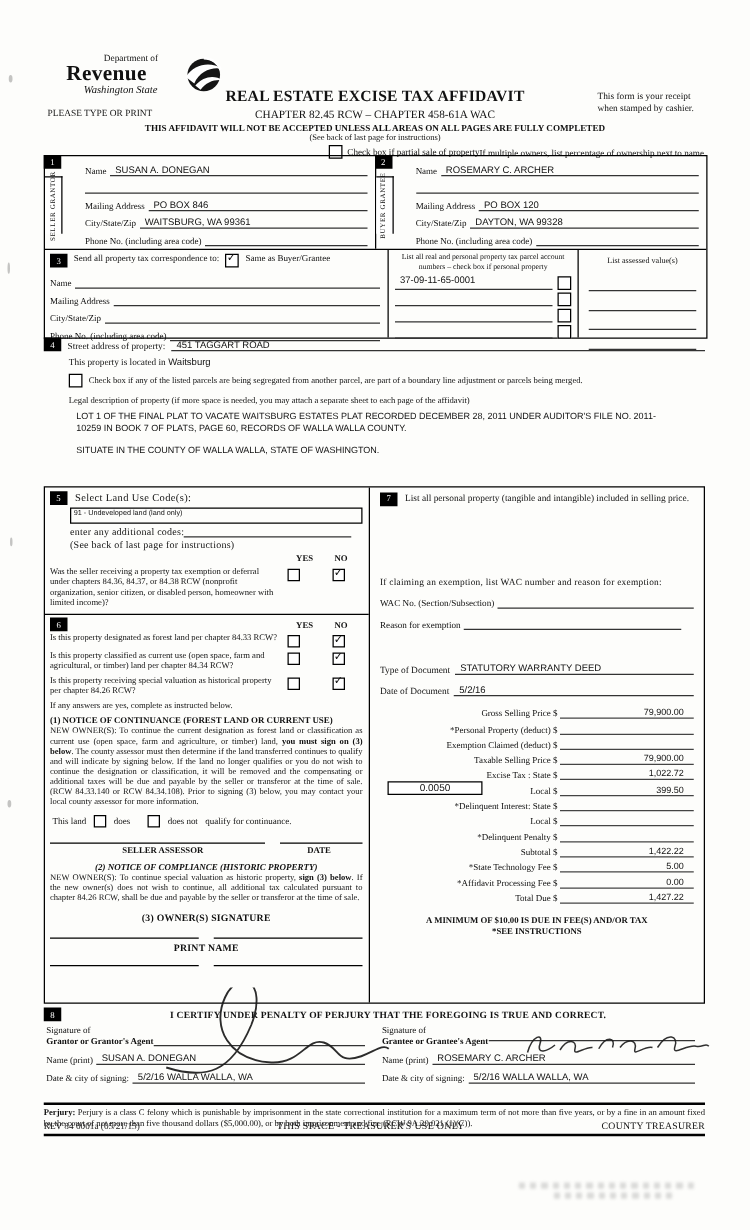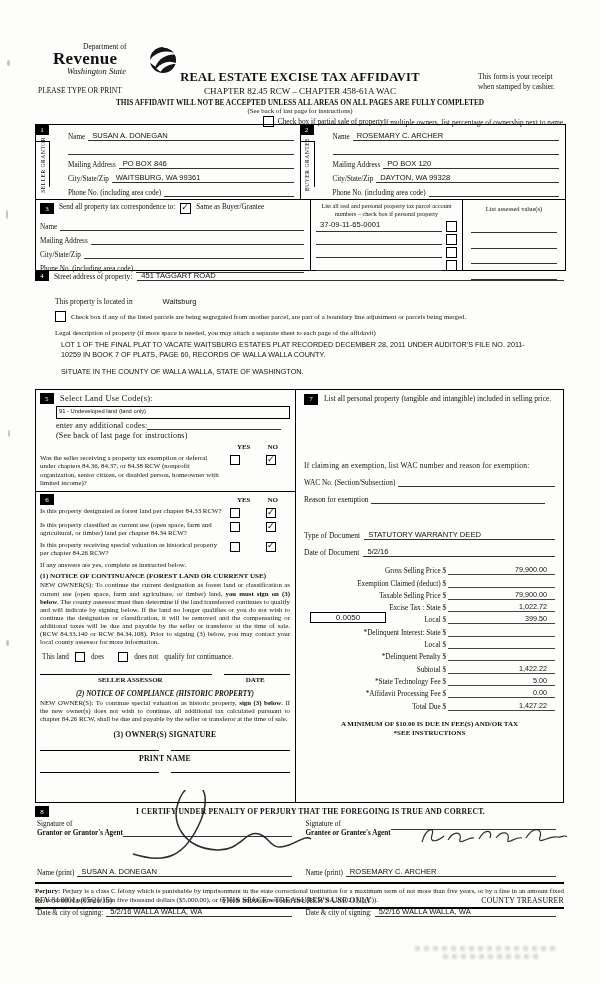--- a/index.html
+++ b/index.html
@@ -53,21 +53,21 @@
   .c3r{flex:1;padding:2px 8px 0 8px;box-sizing:border-box;}
   .c3head{font-size:7.2px;display:flex;gap:5px;align-items:flex-start;}
   .smallhead{font-size:6.2px;text-align:center;line-height:7.5px;}
   .prow{display:flex;align-items:flex-end;height:13px;gap:4px;}
   .prow .ul{border-bottom:1px solid #333;}
   .vrow{height:13.5px;border-bottom:1px solid #333;margin-top:1px;}
 
   
   .sec4{left:35px;top:270px;width:529px;font-size:7.4px;}
   .s4row{display:flex;gap:5px;align-items:flex-end;}
-  .s4ind{margin-left:20px;margin-top:16px;display:flex;gap:30px;align-items:center;}
+  .s4ind{margin-left:20px;margin-top:4px;display:flex;gap:2px;align-items:center;}
   .s4cb{margin-left:20px;margin-top:5px;display:flex;gap:5px;align-items:center;font-size:6.9px;}
   .legal-lab{margin-left:20px;margin-top:7px;font-size:6.9px;}
   .legal-body{margin-left:26px;margin-top:4px;width:480px;font-size:7px;line-height:9.5px;}
 
   
   .twocol{left:35px;top:389px;width:529px;height:414px;border:1.5px solid #000;display:flex;box-sizing:border-box;}
   .lc{width:260px;border-right:1.5px solid #000;box-sizing:border-box;padding:3px 5px 0 4px;}
   .rc{flex:1;box-sizing:border-box;padding:4px 8px 0 8px;position:relative;}
   .s5title{display:flex;gap:6px;align-items:center;font-size:8.4px;letter-spacing:.3px;}
   .codebox{border:1px solid #000;margin:2px 0 0 16px;width:228px;height:10px;font-family:"Liberation Sans",sans-serif;
@@ -106,21 +106,21 @@
   .minimum{text-align:center;font-weight:bold;font-size:7px;line-height:9px;margin-top:9px;}
 
   
   .sec8{left:35px;top:804px;width:529px;height:80px;border-bottom:2px solid #000;box-sizing:border-box;}
   .certrow{display:flex;align-items:center;gap:8px;margin-top:2px;}
   .cert{flex:1;text-align:center;font-weight:bold;font-size:7.6px;letter-spacing:.2px;}
   .halves{display:flex;margin-top:3px;}
   .h8{width:50%;position:relative;padding:0 8px 0 2px;box-sizing:border-box;}
   .sig-of{font-size:7.2px;line-height:8.6px;}
   .sig-of b{white-space:nowrap;}
-  .h8 .frow{height:15px;font-size:7.2px;margin-top:25px;}
+  .h8 .frow{height:15px;font-size:7.2px;}
   .sigscript{position:absolute;pointer-events:none;}
 
   .perjury{left:35px;top:886px;width:529px;font-size:6.9px;line-height:9px;text-align:justify;
            border-bottom:2px solid #000;padding-bottom:3px;}
   .footer{left:35px;top:896px;width:529px;display:flex;justify-content:space-between;font-size:7.4px;}
   .footer .mid{font-size:8px;letter-spacing:.2px;}
   .footer .right{font-size:7.8px;letter-spacing:.2px;}
   .stamp{left:415px;top:946px;width:140px;height:16px;opacity:.45;filter:blur(1.2px);}
   .stamp i{display:block;height:5px;margin-bottom:3px;
            background:repeating-linear-gradient(90deg,rgba(110,110,110,.55) 0 5px,transparent 5px 9px);}
@@ -403,20 +403,24 @@
       <div class="docrow" style="margin-top:7px;margin-bottom:6px;">
         <span>Date of Document</span>
         <span class="ul"><span class="tv">5/2/16</span></span>
       </div>
 
       <div class="trow">
           <span class="tlab">Gross Selling Price  $</span>
           <span class="tline"><span>79,900.00</span></span>
         </div>
       <div class="trow">
+          <span class="tlab">*Personal Property (deduct)  $</span>
+          <span class="tline"><span></span></span>
+        </div>
+      <div class="trow">
           <span class="tlab">Exemption Claimed (deduct)  $</span>
           <span class="tline"><span></span></span>
         </div>
       <div class="trow">
           <span class="tlab">Taxable Selling Price  $</span>
           <span class="tline"><span>79,900.00</span></span>
         </div>
       <div class="trow">
           <span class="tlab">Excise Tax : State  $</span>
           <span class="tline"><span>1,022.72</span></span>
@@ -487,21 +491,21 @@
           <span class="lab">Date &amp; city of signing:</span>
           <span class="ul"><span class="tv">5/2/16  WALLA WALLA, WA</span></span>
         </div>
       </div>
       <div class="h8" style="padding-left:6px;">
         <svg class="sigscript" style="left:118px;top:0px;" width="150" height="34" viewBox="0 0 150 34">
           <path d="M4,22 C8,8 17,6 14,15 C11,24 20,21 26,16 M30,20 C36,10 44,12 42,19 C40,26 50,17 56,18 M61,19 C67,8 75,10 72,18 M78,18 C84,10 92,12 90,19 C88,26 98,16 104,18 M108,18 C116,5 125,9 122,17 C119,26 132,15 139,17 C144,18 147,14 149,17" fill="none" stroke="#1a1a1a" stroke-width="1.2" opacity="0.9"></path>
         </svg>
         <div class="sig-of">
           <div>Signature of</div>
-          <div style="display:flex;align-items:flex-start;font-weight:bold;">
+          <div style="display:flex;align-items:center;font-weight:bold;">
               <b>Grantee or Grantee's Agent</b>
               <span class="ul"></span>
             </div>
         </div>
         <div class="frow">
           <span class="lab">Name (print)</span>
           <span class="ul"><span class="tv">ROSEMARY C. ARCHER</span></span>
         </div>
         <div class="frow">
           <span class="lab">Date &amp; city of signing:</span>

